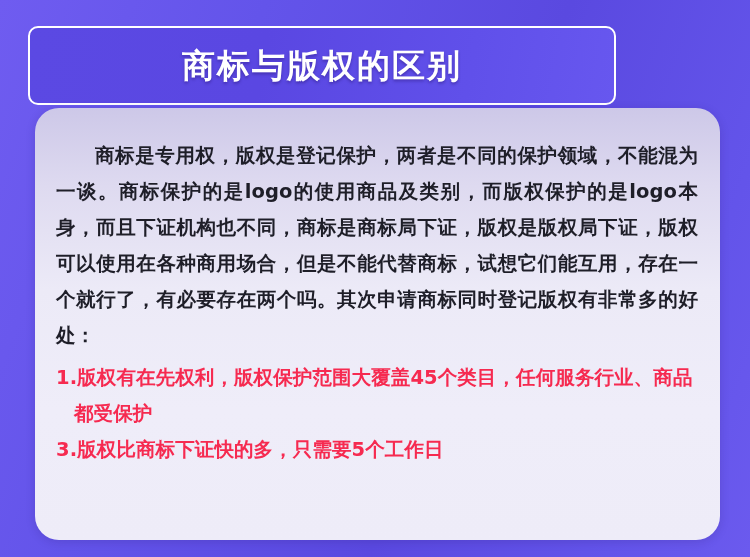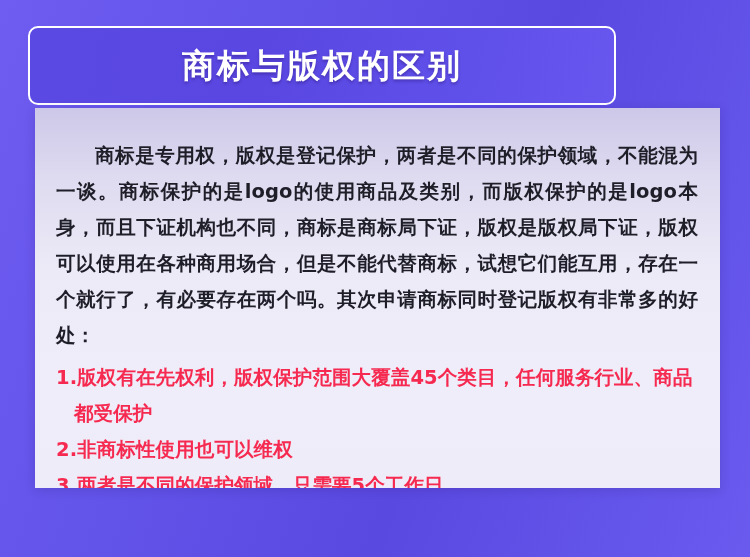--- a/index.html
+++ b/index.html
@@ -46,23 +46,23 @@
     text-shadow: 0 2px 3px rgba(30, 10, 90, 0.35);
     white-space: nowrap;
   }
 
   
   .content-panel {
     position: absolute;
     left: 35px;
     top: 108px;
     width: 685px;
-    height: 380px;
+    height: 432px;
     box-sizing: border-box;
-    border-radius: 0;
+    border-radius: 24px;
     background: linear-gradient(180deg, #cdc8e8 0%, #dedaf0 18%, #eceaf7 42%, #efedf9 70%, #eeecf8 100%);
     box-shadow: 0 2px 10px rgba(40, 20, 100, 0.18);
     overflow: hidden;
   }
 
   .panel-inner {
     padding: 30px 22px 0 21px;
   }
 
   .body-paragraph {
@@ -110,23 +110,20 @@
   <div class="content-panel">
     <div class="panel-inner">
 
       <p class="body-paragraph">商标是专用权，版权是登记保护，两者是不同的保护领域，不能混为一谈。商标保护的是logo的使用商品及类别，而版权保护的是logo本身，而且下证机构也不同，商标是商标局下证，版权是版权局下证，版权可以使用在各种商用场合，但是不能代替商标，试想它们能互用，存在一个就行了，有必要存在两个吗。其次申请商标同时登记版权有非常多的好处：</p>
 
       <ul class="benefit-list">
         <li class="benefit-item">
           <span class="benefit-num">1.</span><span class="benefit-text">版权有在先权利，版权保护范围大覆盖45个类目，任何服务行业、商品都受保护</span>
         </li>
         <li class="benefit-item">
-          <span class="benefit-num">2.</span><span class="benefit-text">非商标性使用也可以维权</span>
-        </li>
-        <li class="benefit-item">
-          <span class="benefit-num">3.</span><span class="benefit-text">两者是不同的保护领域，只需要5个工作日</span>
+          <span class="benefit-num">3.</span><span class="benefit-text">版权比商标下证快的多，只需要5个工作日</span>
         </li>
       </ul>
 
     </div>
   </div>
 
 </div>
 
 </body></html>

